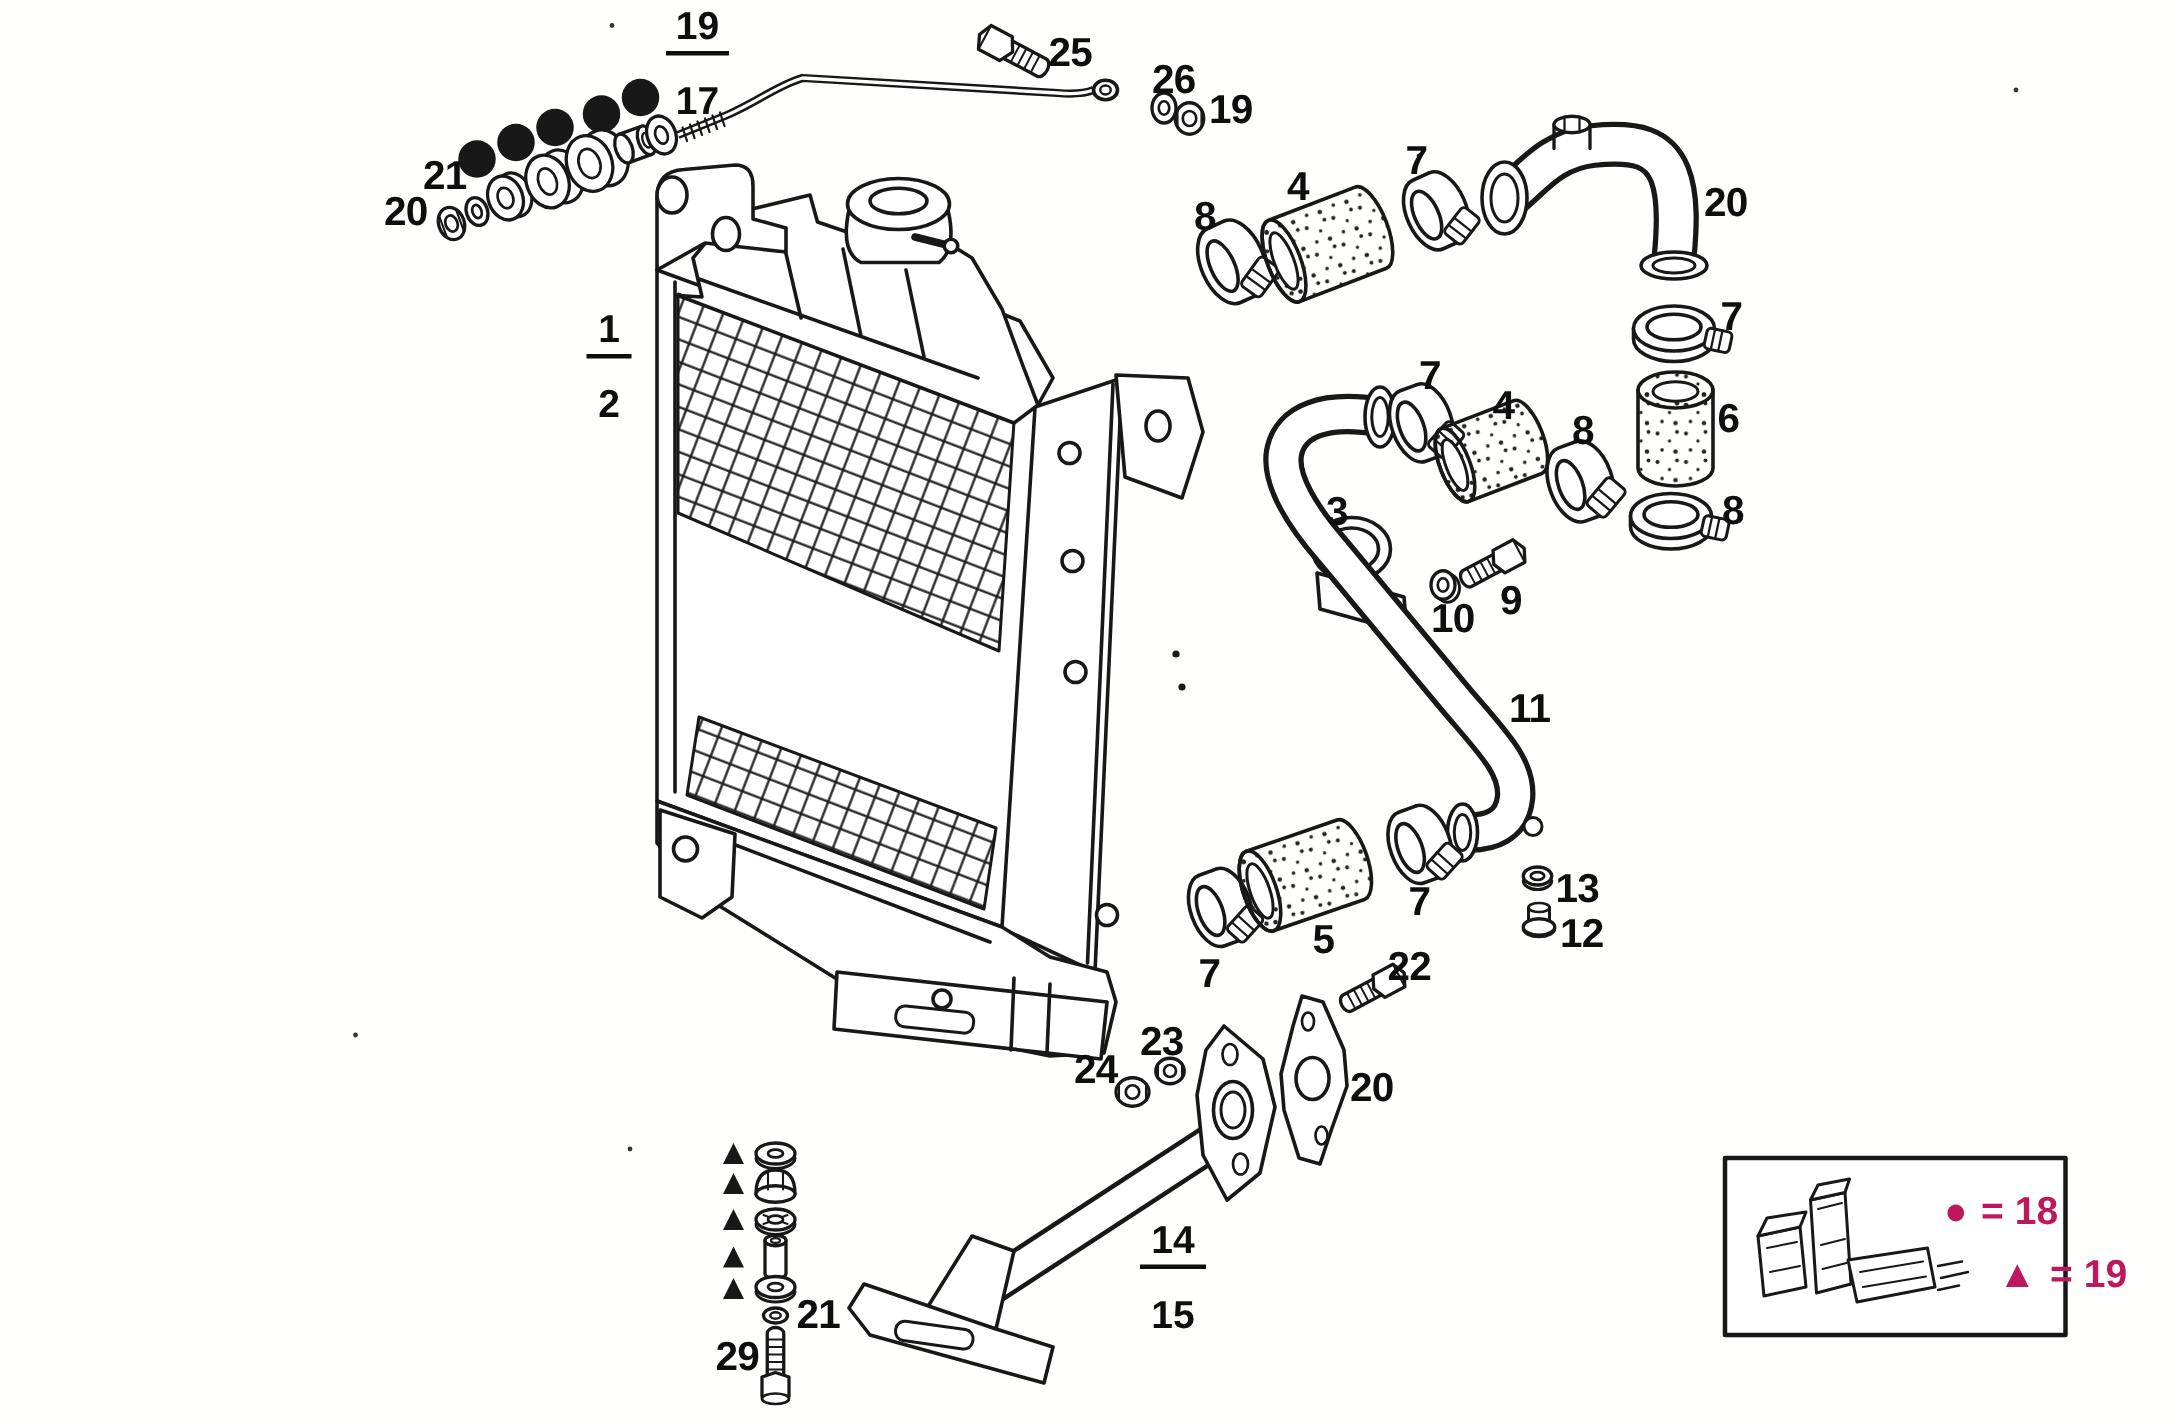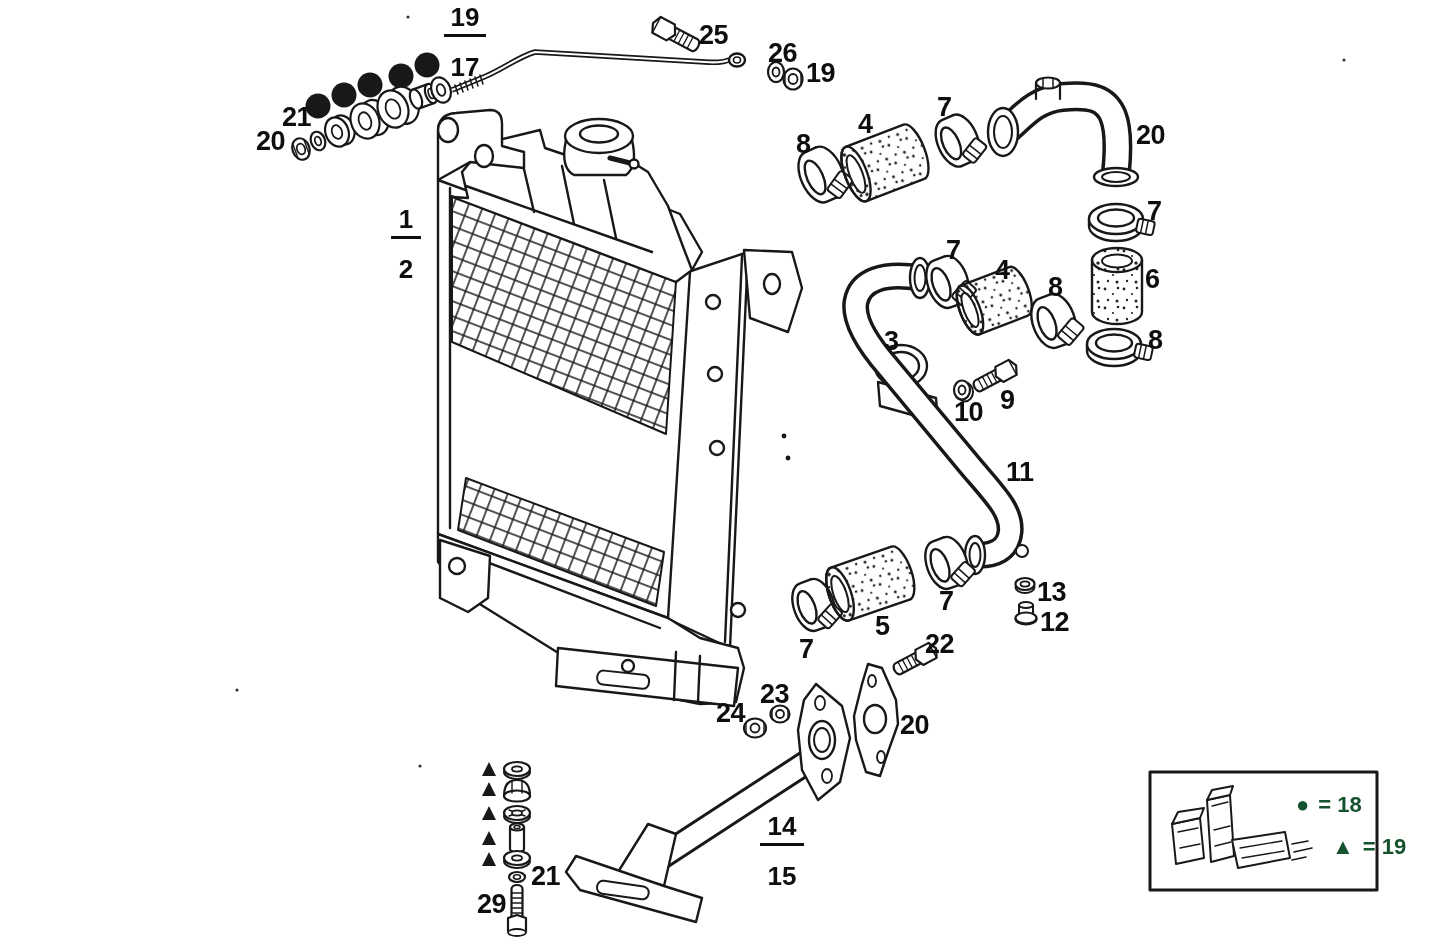--- a/index.html
+++ b/index.html
@@ -4,21 +4,21 @@
 <style>
   html,body{margin:0;padding:0;background:#ffffff;}
   #page{position:relative;width:1451px;height:951px;background:#fffffe;overflow:hidden;
         font-family:"Liberation Sans", sans-serif;color:#111;}
   #art{position:absolute;left:0;top:0;}
   .lbl{position:absolute;font-weight:700;font-size:27px;line-height:1;letter-spacing:-0.5px;
        white-space:nowrap;color:#0e0e0e;}
   .fraction{position:absolute;text-align:center;font-weight:700;font-size:26px;line-height:1.02;color:#0e0e0e;}
   .fraction .num{display:block;padding:0 2px 3px 2px;}
   .fraction .den{display:block;border-top:3px solid #0e0e0e;padding:17px 2px 0 2px;}
-  .legend-row{position:absolute;font-weight:700;font-size:22px;line-height:1;color:#14532d;white-space:nowrap;}
+  .legend-row{position:absolute;font-weight:700;font-size:26px;line-height:1;color:#be185d;white-space:nowrap;}
   .legend-row .sym{display:inline-block;margin-right:9px;}
 </style>
 </head>
 <body>
 
 <div id="page">
 
 <svg id="art" width="1451" height="951" viewBox="0 0 1451 951">
   <defs>
     <pattern id="mesh" width="14" height="14" patternUnits="userSpaceOnUse" patternTransform="rotate(21)">

